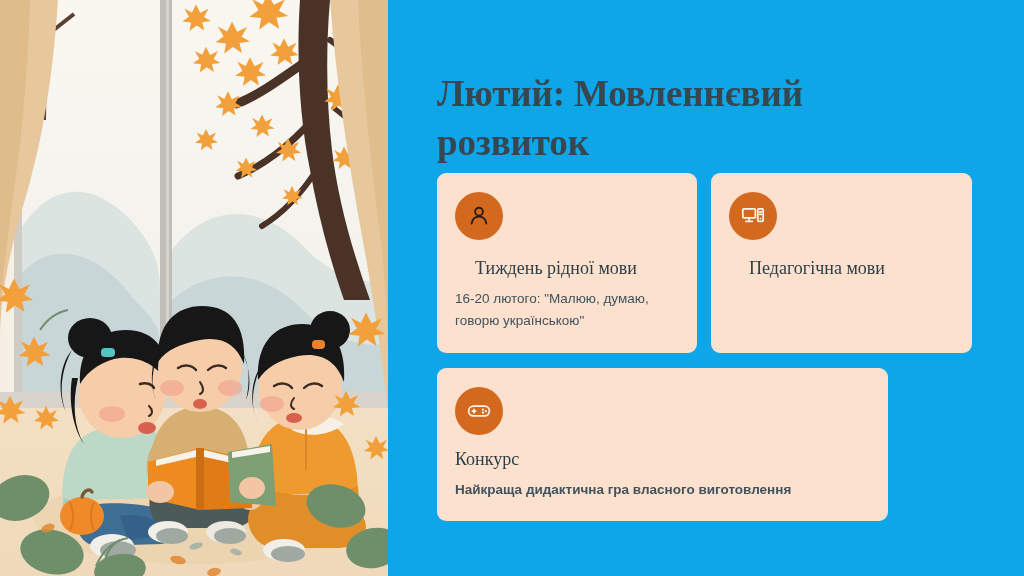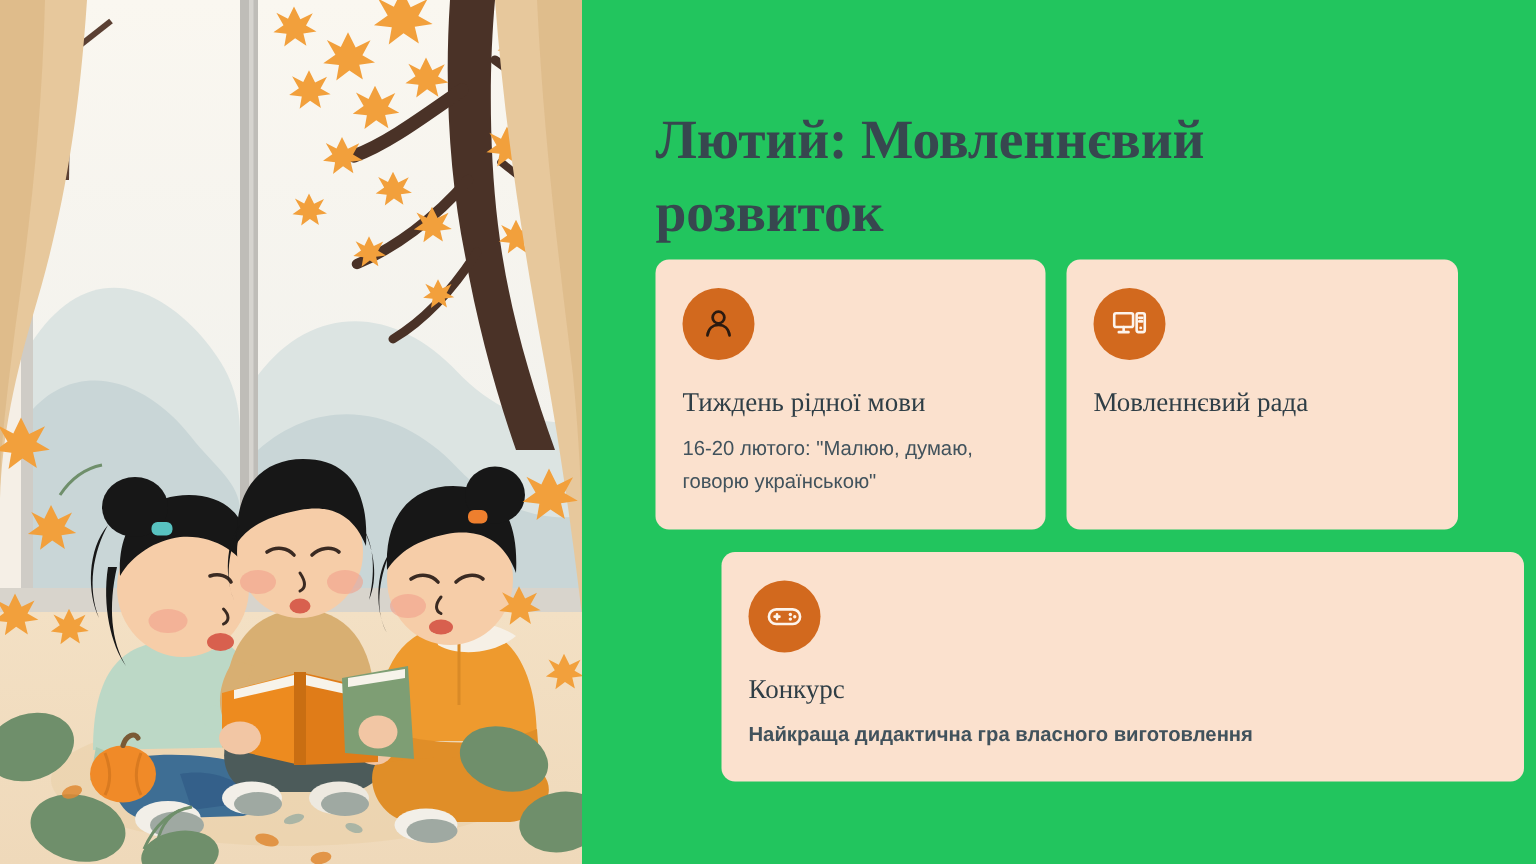--- a/index.html
+++ b/index.html
@@ -10,21 +10,21 @@
     width: 1024px;
     height: 576px;
     overflow: hidden;
     background: #FDF7F2;
     font-family: "Liberation Sans", sans-serif;
   }
   .slide {
     position: relative;
     width: 1024px;
     height: 576px;
-    background: #22c55e;
+    background: #0ea5e9;
     overflow: hidden;
   }
 
   
   .illus {
     position: absolute;
     left: 0; top: 0;
     width: 388px; height: 576px;
     overflow: hidden;
     background: #F4EDE4;
@@ -51,21 +51,21 @@
 
   
   .card {
     position: absolute;
     background: #FBE1CE;
     border-radius: 9px;
     box-sizing: border-box;
   }
   .card-1 { left: 49px;  top: 173px; width: 260px; height: 180px; }
   .card-2 { left: 323px; top: 173px; width: 261px; height: 180px; }
-  .card-3 { left: 49px;  top: 368px; width: 535px; height: 153px; margin-left: 44px; }
+  .card-3 { left: 49px;  top: 368px; width: 451px; height: 153px; }
 
   .icon-badge {
     position: absolute;
     left: 18px; top: 19px;
     width: 48px; height: 48px;
     border-radius: 50%;
     background: #D2691E;
     display: flex;
     align-items: center;
     justify-content: center;
@@ -74,21 +74,21 @@
 
   .card-head {
     position: absolute;
     left: 18px;
     right: 14px;
     font-family: "Liberation Serif", "DejaVu Serif", serif;
     font-size: 18px;
     line-height: 1.25;
     color: #2F3E46;
   }
-  .card-1 .card-head, .card-2 .card-head { top: 84px; }
+  .card-1 .card-head, .card-2 .card-head { top: 84px; margin-left: 20px; }
   .card-3 .card-head { top: 80px; }
 
   .card-body {
     position: absolute;
     left: 18px;
     right: 14px;
     font-family: "Liberation Sans", sans-serif;
     font-size: 13.5px;
     line-height: 1.62;
     color: #41525C;
@@ -378,21 +378,21 @@
     <div class="card card-2">
       <div class="icon-badge">
         <svg width="26" height="26" viewBox="0 0 24 24" fill="none" stroke="#FDF4EC" stroke-width="1.6" stroke-linecap="round" stroke-linejoin="round">
           <rect x="2.6" y="5.4" width="11.6" height="8.4" rx="1.1"></rect>
           <path d="M8.4 13.8 L8.4 17 M5.4 17 L11.4 17"></path>
           <rect x="16.4" y="5.4" width="5" height="11.6" rx="1.1"></rect>
           <path d="M18 8.2 L19.8 8.2 M18 10.4 L19.8 10.4"></path>
           <circle cx="18.9" cy="14.4" r="0.9" fill="#FDF4EC" stroke="none"></circle>
         </svg>
       </div>
-      <div class="card-head">Мовленнєвий рада</div>
+      <div class="card-head">Педагогічна мови</div>
     </div>
 
     <div class="card card-3">
       <div class="icon-badge">
         <svg width="26" height="26" viewBox="0 0 24 24" fill="none" stroke="#FDF4EC" stroke-width="1.6" stroke-linecap="round" stroke-linejoin="round">
           <rect x="2.4" y="7.6" width="19.2" height="9" rx="4.5"></rect>
           <path d="M7.4 10.6 L7.4 13.6 M5.9 12.1 L8.9 12.1"></path>
           <circle cx="15.6" cy="10.8" r="1.05" fill="#FDF4EC" stroke="none"></circle>
           <circle cx="15.6" cy="13.6" r="1.05" fill="#FDF4EC" stroke="none"></circle>
           <circle cx="18.3" cy="12.2" r="1.05" fill="#FDF4EC" stroke="none"></circle>

